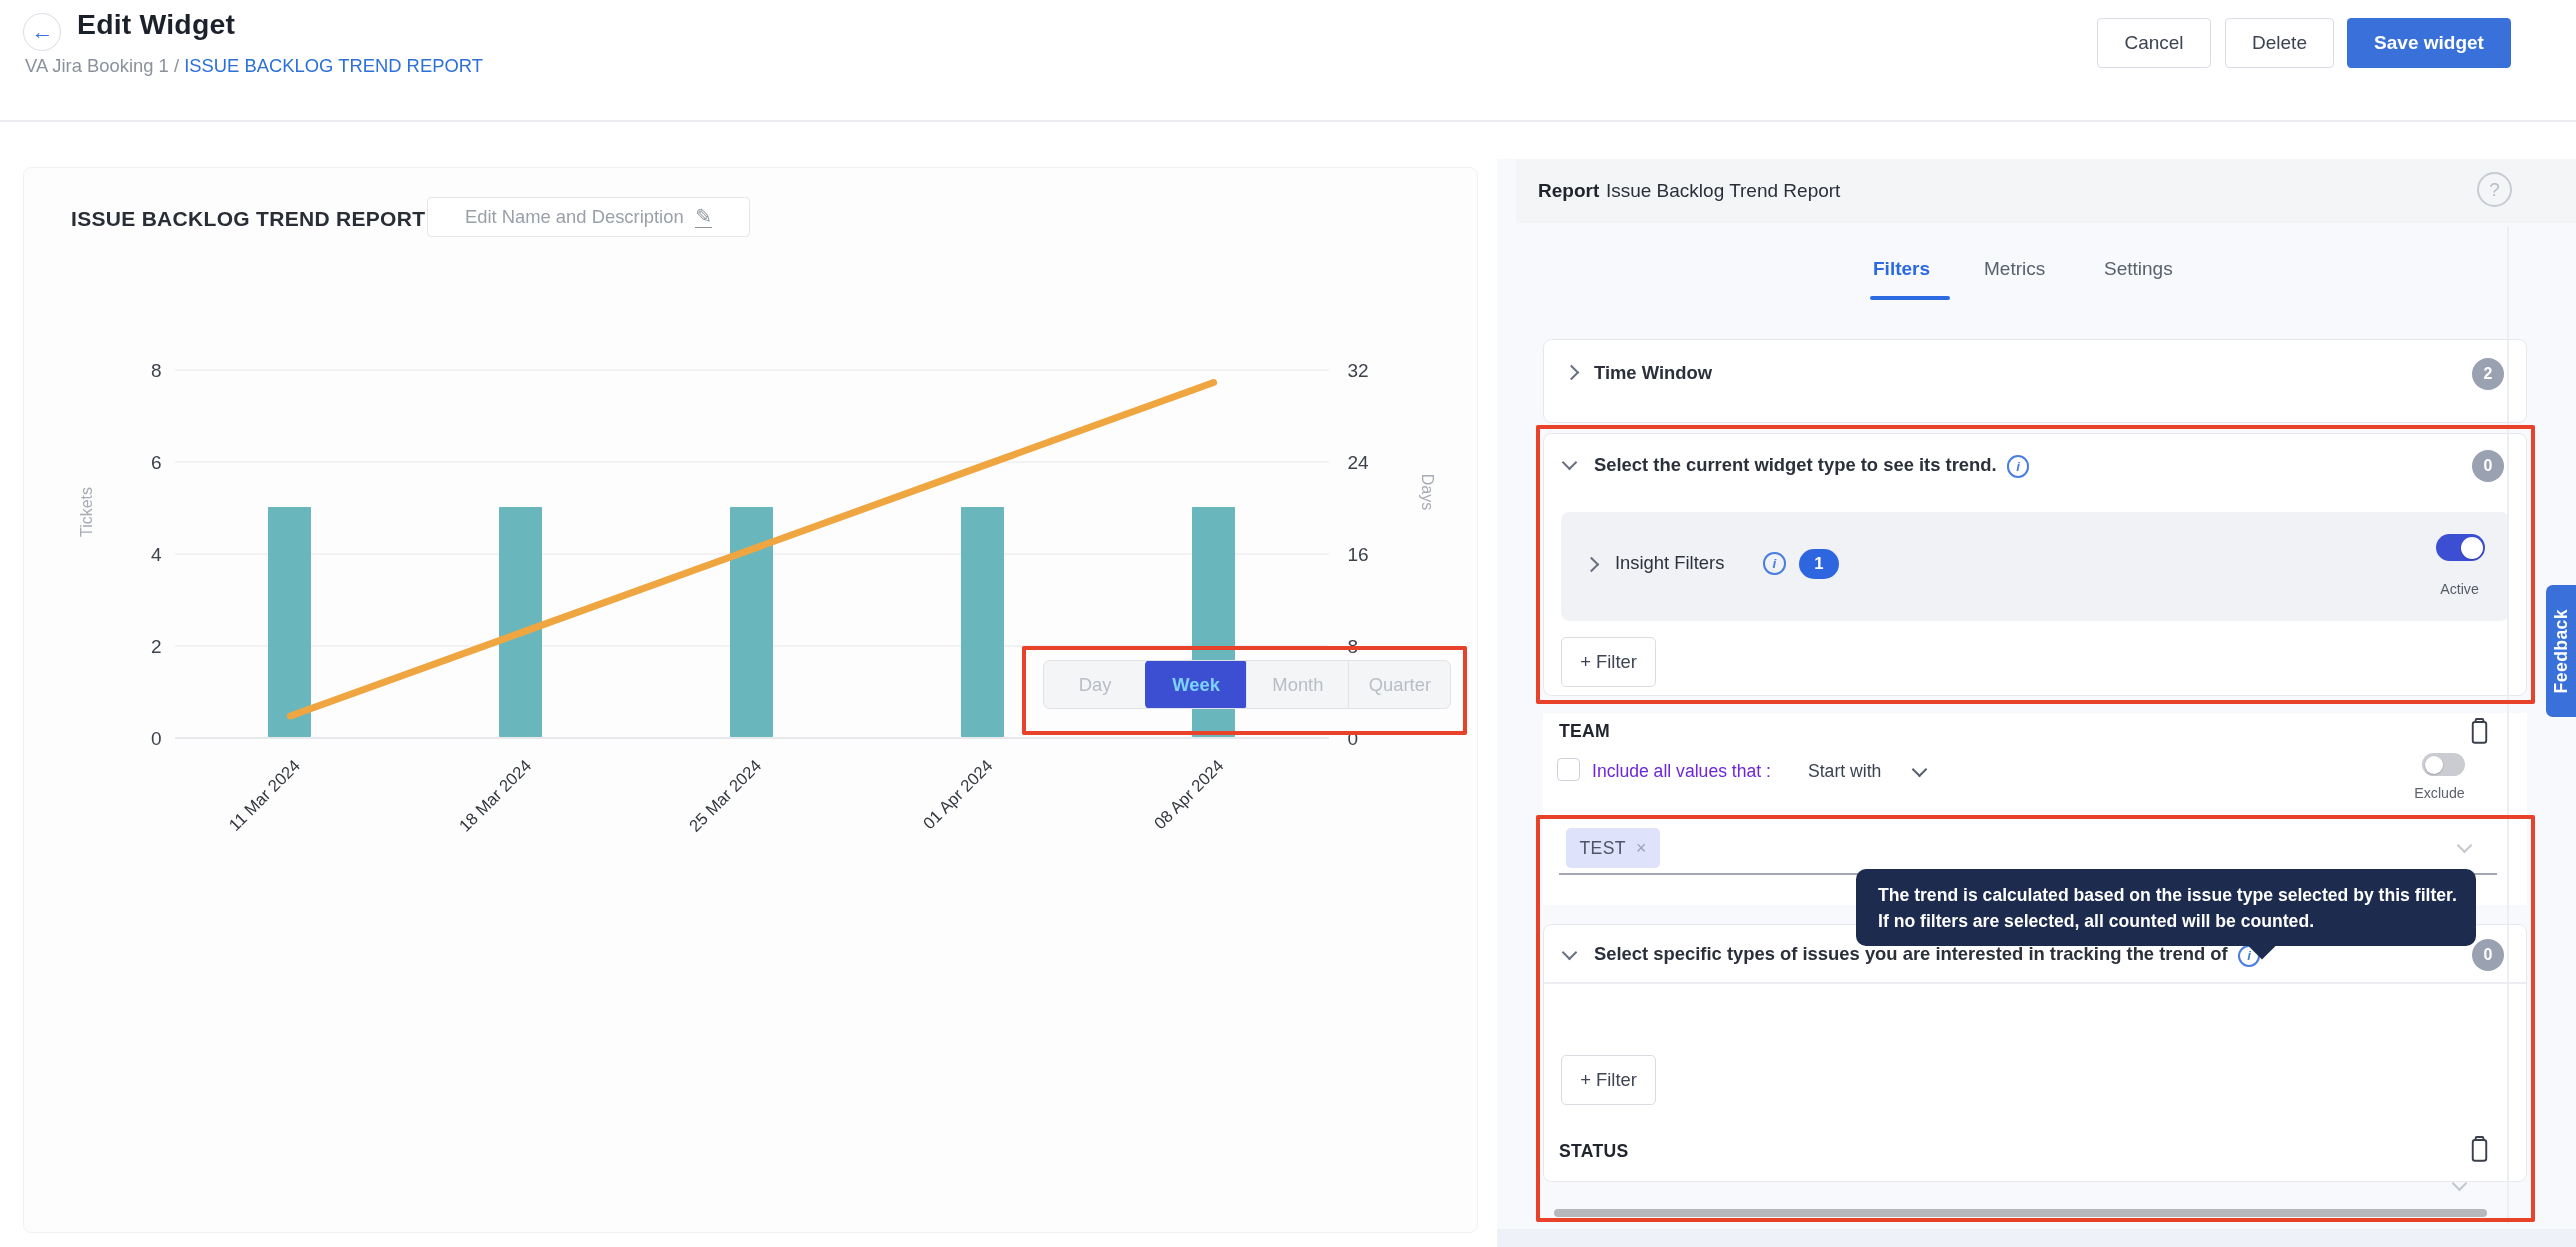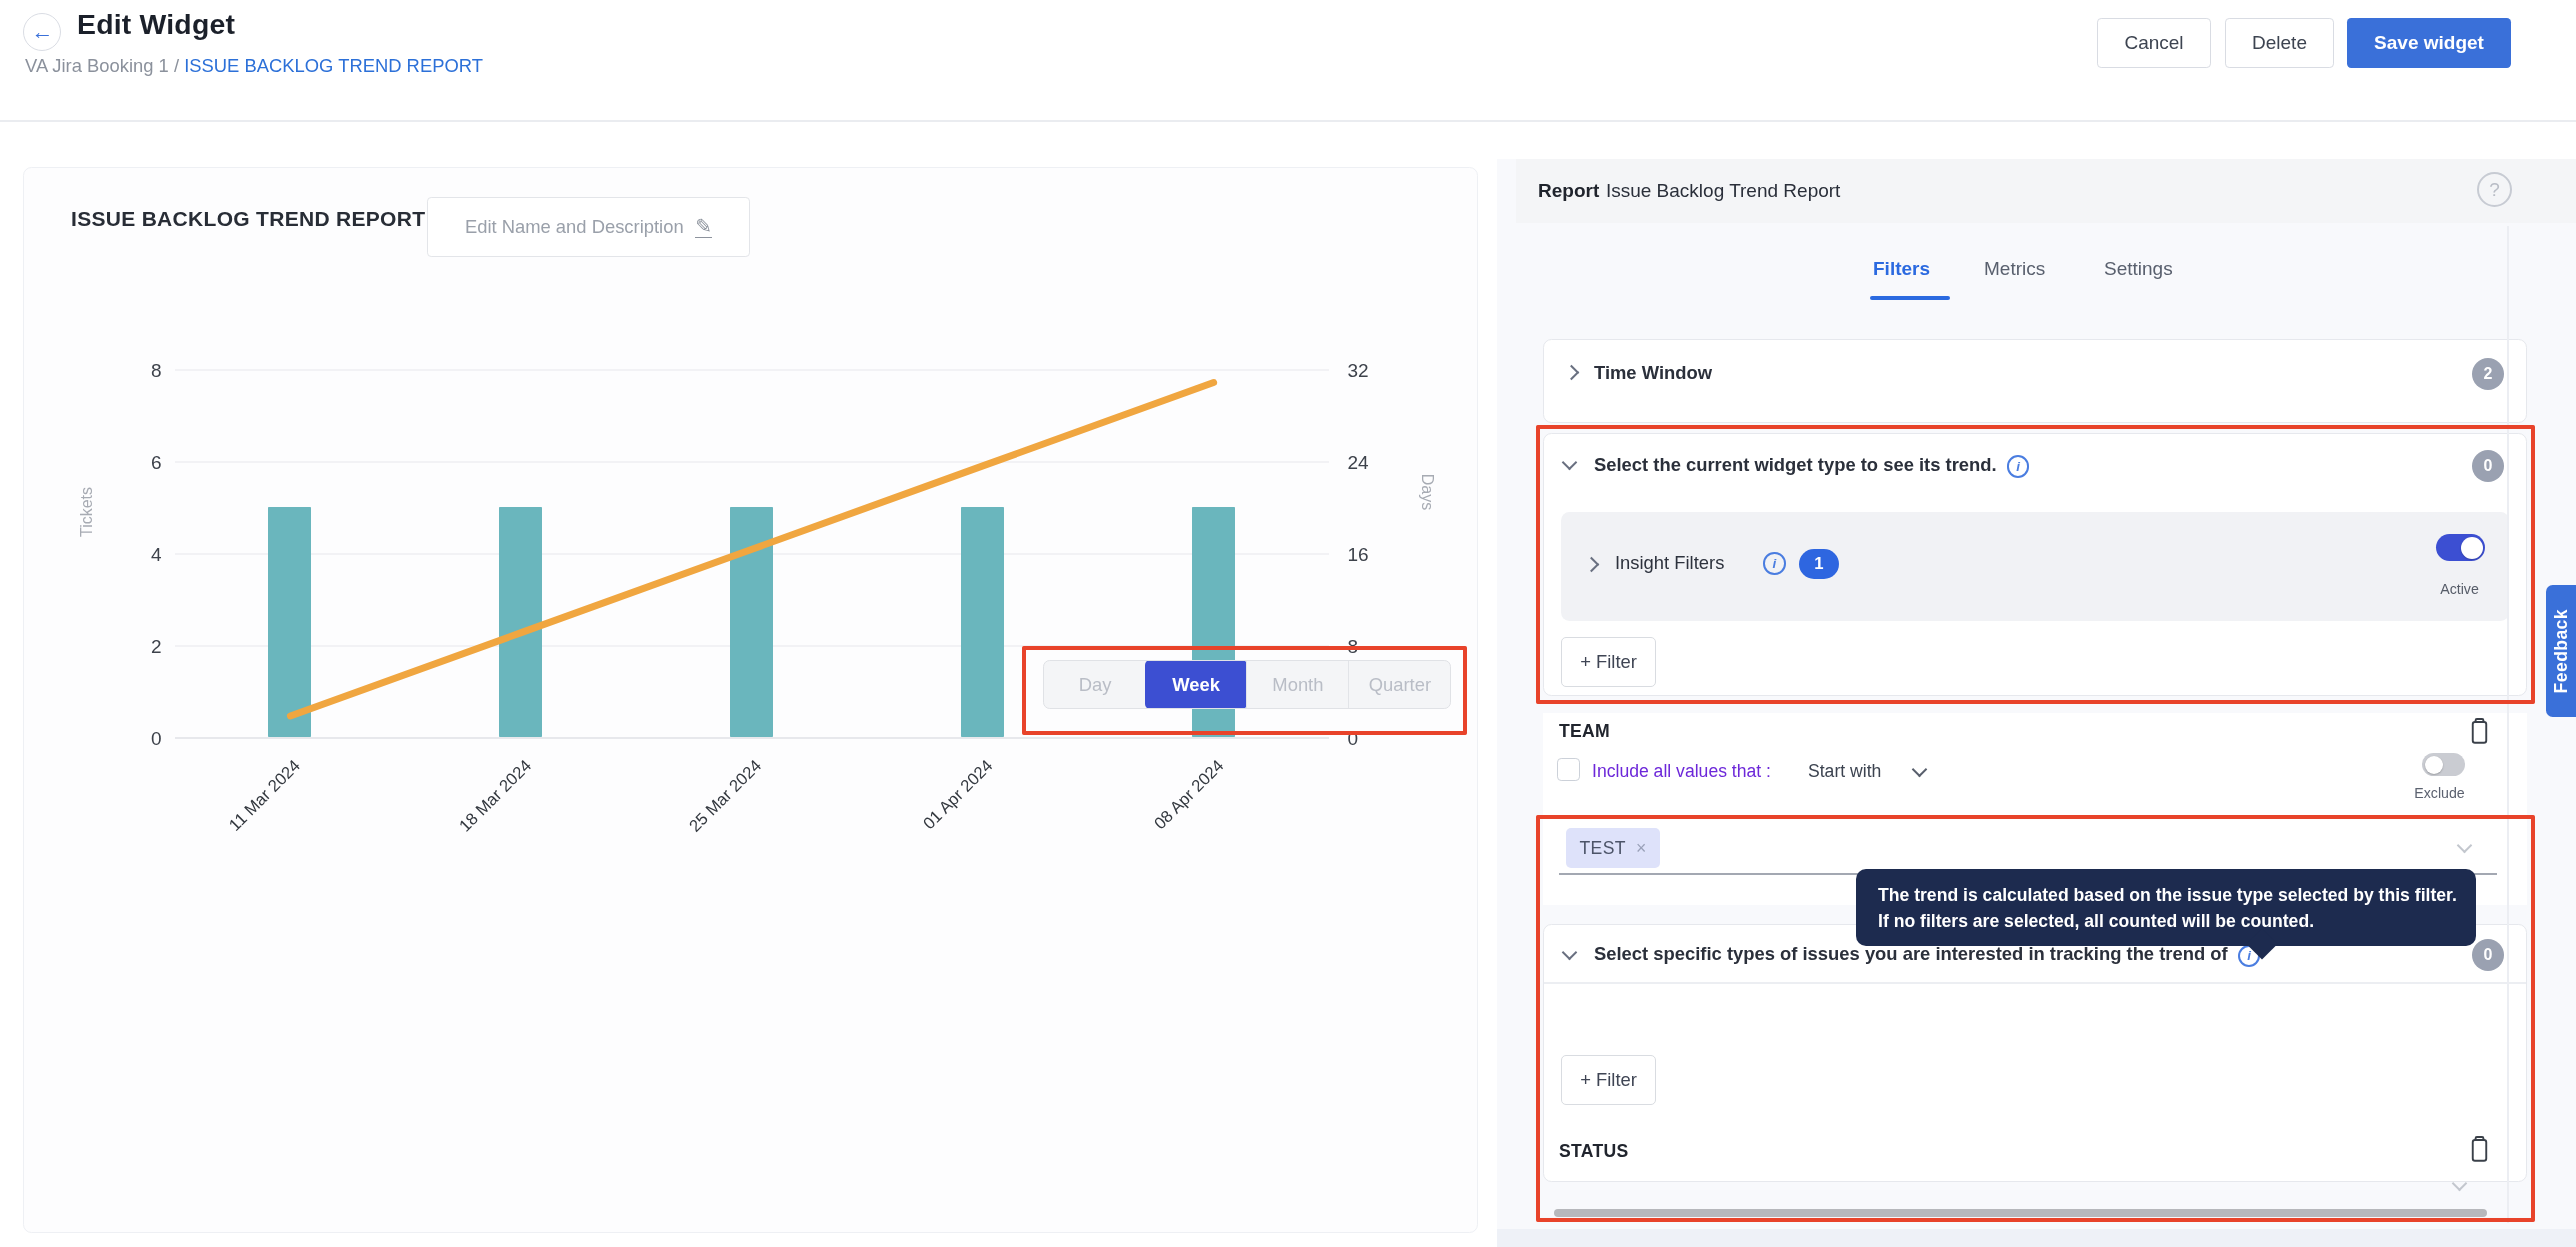--- a/index.html
+++ b/index.html
@@ -17,21 +17,21 @@
   .top-divider { left:0; top:120px; width:2576px; height:1.7px; background:#eaecf0; }
   .btn { display:flex; align-items:center; justify-content:center; border-radius:4.2px; font-size:19px; cursor:pointer; }
   .btn.outline { background:#fff; border:1.7px solid #d9dce3; color:#3d4451; }
   .btn-cancel { left:2097px; top:18.4px; width:114px; height:50px; }
   .btn-delete { left:2225px; top:18.4px; width:109px; height:50px; }
   .btn-save { left:2347px; top:18.4px; width:164px; height:50px; background:#3a70d9; color:#fff; font-weight:bold; border:none; }
 
   
   .left-card { left:23.4px; top:167px; width:1455px; height:1066px; background:#fdfdfe; border:1.7px solid #eef0f4; border-radius:8.4px; }
   .widget-title { left:71px; top:207px; font-size:21px; font-weight:bold; color:#282d36; letter-spacing:0.3px; }
-  .edit-name-btn { left:427px; top:197px; width:323px; height:60px; background:#fff; border:1.7px solid #e3e5e9; border-radius:4.2px;
+  .edit-name-btn { left:427px; top:197px; width:323px; height:40px; background:#fff; border:1.7px solid #e3e5e9; border-radius:4.2px;
     display:flex; align-items:center; justify-content:center; gap:11.7px; color:#9aa0aa; font-size:18.4px; cursor:pointer; }
   .pencil { font-size:20px; color:#8d939d; border-bottom:1.7px solid #8d939d; line-height:1; padding-bottom:1.7px; }
 
   
   .plot-area { left:175px; top:371px; width:1154px; height:368px; }
   .gridline { position:absolute; left:0; width:100%; height:1.7px; background:#f2f2f5; }
   .gridline.baseline { background:#e7e8ec; }
   .ytick { position:absolute; font-size:19px; color:#3d424b; width:50px; }
   .ytick.left { right:calc(100% + 13.4px); text-align:right; }
   .ytick.right { left:calc(100% + 18.4px); text-align:left;margin-top:29px; }
@@ -43,21 +43,21 @@
   .axis-title.left { left:87px; top:512px; transform:translate(-50%,-50%) rotate(-90deg); }
   .axis-title.right { left:1427px; top:492px; transform:translate(-50%,-50%) rotate(90deg); }
 
   
   .red-annot { position:absolute; border:4.2px solid #e8432a; border-radius:1.7px; pointer-events:none; z-index:40; }
   .segmented { left:1043px; top:660px; height:49px; display:flex; align-items:stretch; background:#f4f5f7;
     border:1.7px solid #e0e2e6; border-radius:6.7px; overflow:hidden; }
   .segment { width:102px; display:flex; align-items:center; justify-content:center; font-size:18.4px; color:#b9bdc6;
     cursor:pointer; border-left:1.7px solid #e2e4e8; }
   .segment:first-child { border-left:none; }
-  .segment.active { background:#3c4fd2; color:#ffffff; font-weight:bold; border-radius:5px; border-left:none; margin:-0.8px; }
+  .segment.active { background:#3c4fd2; color:#7dd3fc; font-weight:bold; border-radius:5px; border-left:none; margin:-0.8px; }
 
   
   .right-panel-bg { left:1497px; top:159px; width:1079px; height:1071px; background:#f8f9fc; }
   .panel-header { left:1516px; top:159px; width:1060px; height:64px; background:#f4f5f7; display:flex; align-items:center; }
   .panel-header-text { margin-left:22px; font-size:19px; color:#2a2f3a; }
   .panel-header-text b { color:#20242d; margin-right:6.7px; }
   .help-circle { left:2477px; top:172px; width:35px; height:35px; border:2.5px solid #c7cbd3; border-radius:50%;
     display:flex; align-items:center; justify-content:center; color:#b9bdc6; font-size:19px; cursor:pointer; background:transparent; }
   .tab { top:258px; font-size:19px; color:#59606e; cursor:pointer; }
   .tab.active { color:#2b6ae0; font-weight:bold; }

